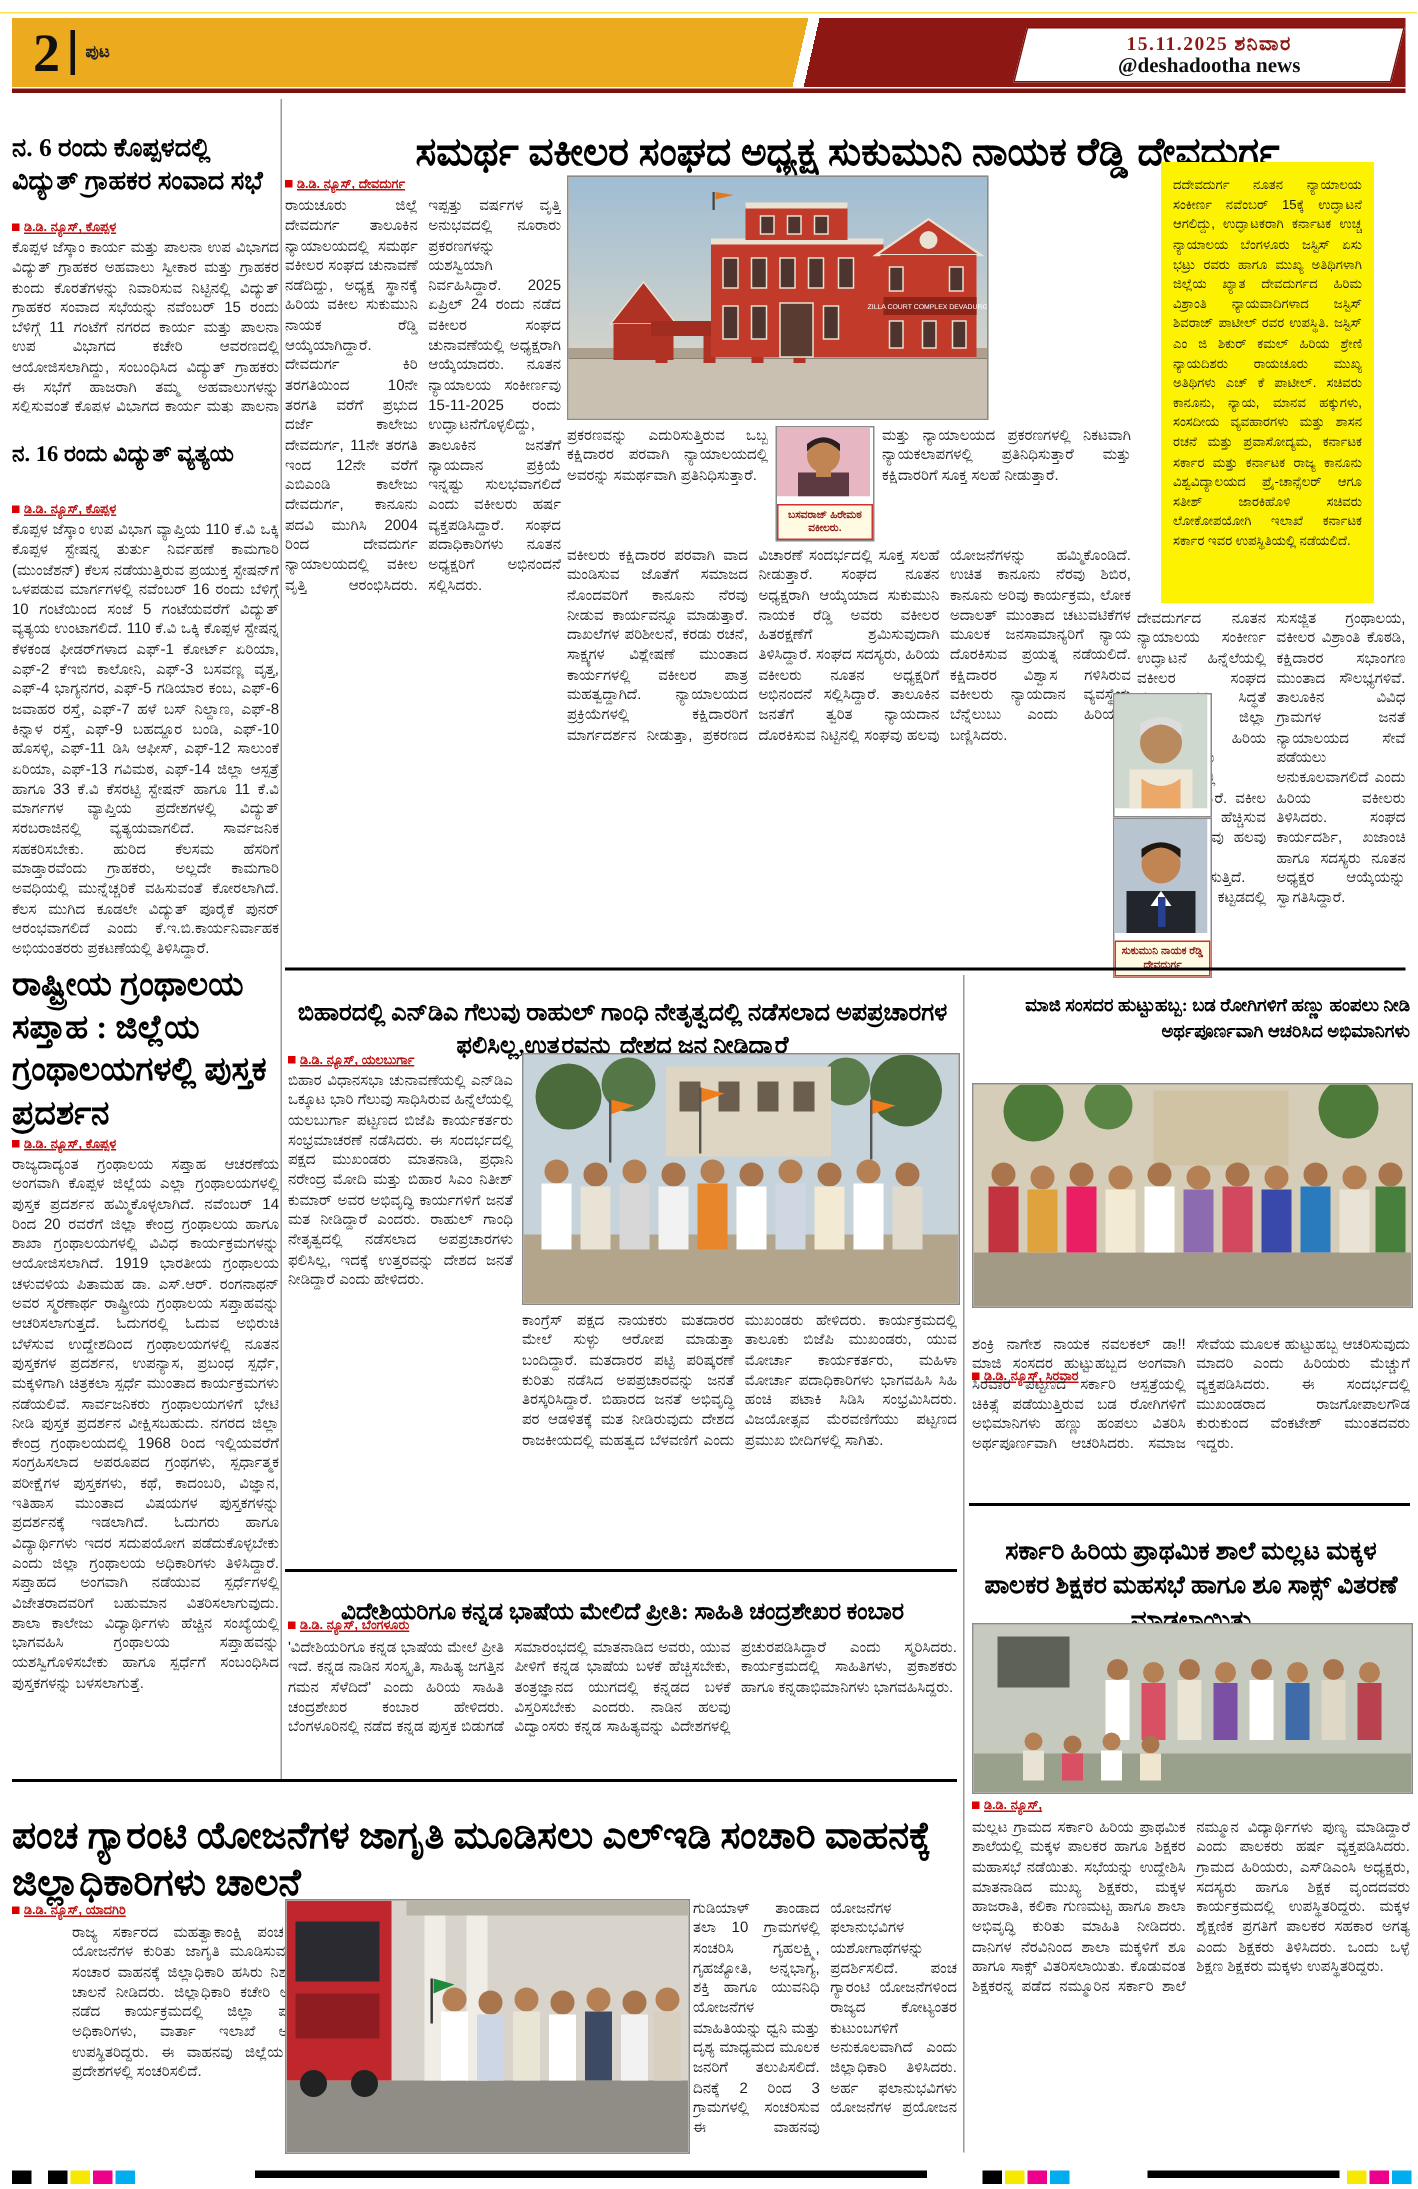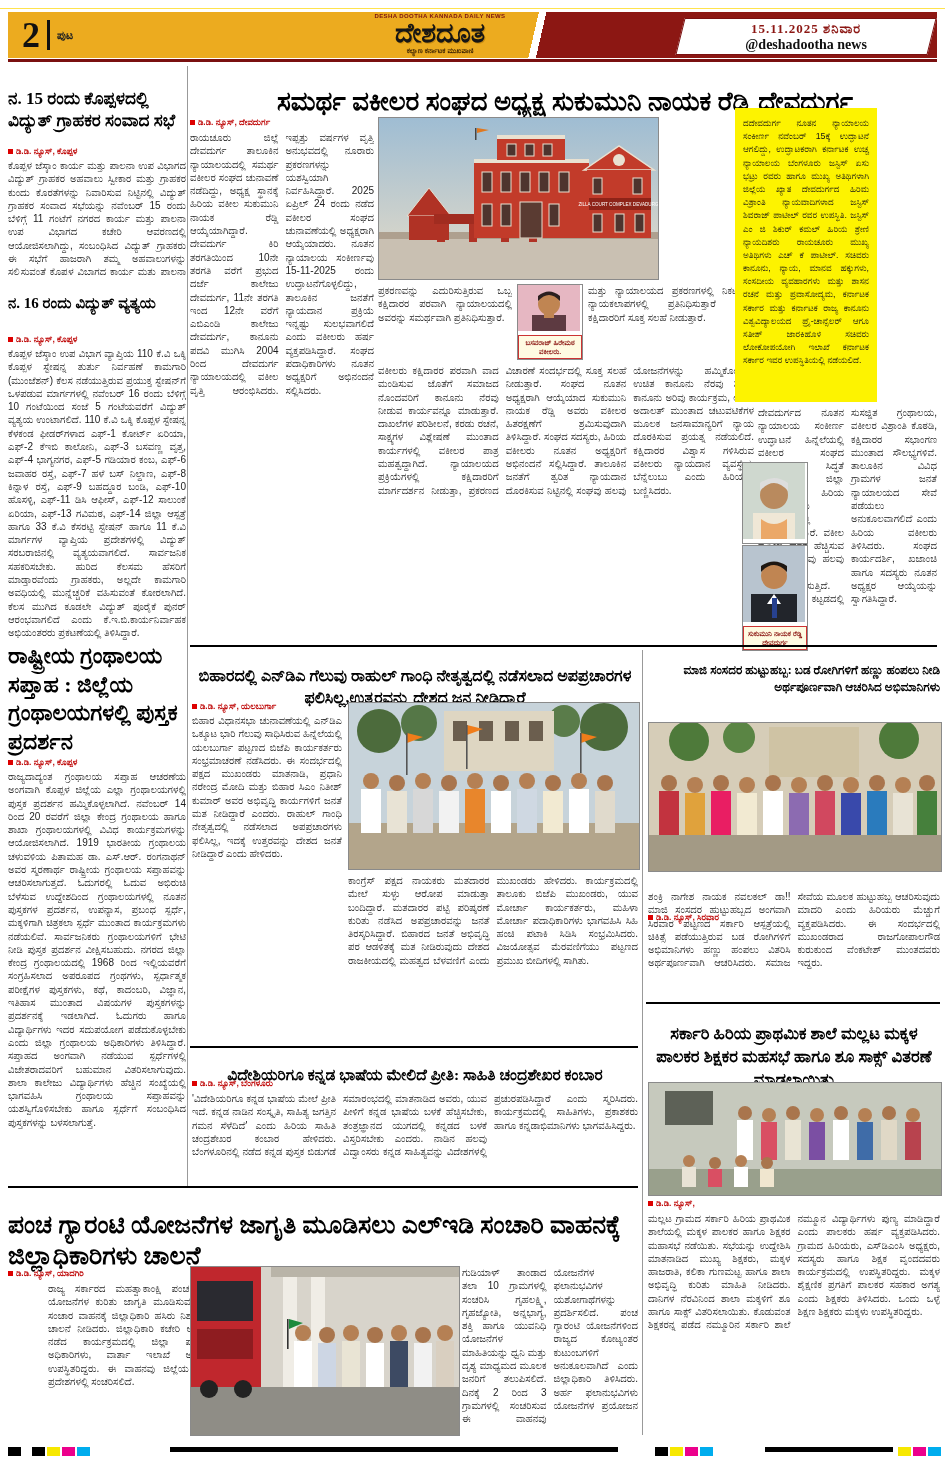--- a/index.html
+++ b/index.html
@@ -18,30 +18,30 @@
   .mh-logo{font-family:"Liberation Serif",serif;font-size:27px;font-weight:700;color:#151515;line-height:28px;text-shadow:1px 1px 0 #c98c10;}
   .mh-tag{font-size:7px;font-weight:700;color:#3d2300;}
   .mh-datebox{position:absolute;right:5px;top:6px;width:250px;height:35px;background:#fff;border:1px solid #7a1010;transform:skewX(-14deg);}
   .mh-datein{transform:skewX(14deg);text-align:center;padding-top:2px;}
   .mh-date{font-family:"Liberation Serif",serif;font-size:13px;font-weight:700;color:#8c1713;letter-spacing:1px;}
   .mh-handle{font-family:"Liberation Serif",serif;font-size:14px;font-weight:700;color:#101010;}
   .top-rule{left:8px;top:59px;width:929px;height:3px;background:#7a1010;}
   .top-yellow{left:0;top:8px;width:945px;height:1px;background:#ffe34d;}
   
   .headline{font-family:"Liberation Serif",serif;font-weight:700;color:#000;}
-  .byline{font-size:8.5px;font-weight:700;color:#c00d0d;display:flex;align-items:center;gap:3px;}
+  .byline{font-size:8.5px;font-weight:700;color:#c00d0d;display:flex;align-items:center;gap:3px;text-decoration:underline;}
   .bullet{display:inline-block;width:5px;height:5px;background:#d00;flex:0 0 auto;}
   .art-body{font-size:10px;line-height:1.33;text-align:justify;color:#1b1b1b;overflow:hidden;}
   .cols2{column-count:2;column-gap:7px;}
   .cols3{column-count:3;column-gap:7px;}
   .photo{border:1px solid #8a8a8a;background:#dcd6c8;overflow:hidden;}
   .vline{background:#999;width:1px;}
   .hrule{background:#000;height:2px;}
   
-  #yellowbox{left:735px;top:108px;width:142px;height:294px;background:#fdf300;padding:9px 8px;box-sizing:border-box;
+  #yellowbox{left:774px;top:108px;width:142px;height:294px;background:#fdf300;padding:9px 8px;box-sizing:border-box;
     font-size:8.8px;line-height:1.5;font-weight:500;text-align:justify;color:#141414;overflow:hidden;}
   .pcap{background:#fffbe2;border:1px solid #c33;color:#8c1713;font-weight:700;font-size:7px;text-align:center;line-height:1.3;padding:2px 1px;}
   .pcard{background:#fff;border:1px solid #8a8a8a;}
   
   .regsq{width:13px;height:9px;display:inline-block;}
   .regbar{position:absolute;height:5px;background:#000;top:3px;}
   #regrow{left:0;top:1444px;width:945px;height:12px;}
 </style>
 </head>
 <body>
@@ -49,39 +49,34 @@
 <div id="page">
 
   <div class="abs top-yellow"></div>
 
   <div class="abs" id="masthead">
     <div class="mh-left">
       <span class="mh-num">2</span>
       <span class="mh-sep"></span>
       <span class="mh-plabel">ಪುಟ</span>
     </div>
-    <div class="mh-center">
-      <div class="mh-en">DESHA DOOTHA KANNADA DAILY NEWS</div>
-      <div class="mh-logo">ದೇಶದೂತ</div>
-      <div class="mh-tag">ಕಲ್ಯಾಣ ಕರ್ನಾಟಕ ಮುಖವಾಣಿ</div>
-    </div>
     <div class="mh-datebox">
       <div class="mh-datein">
         <div class="mh-date">15.11.2025 ಶನಿವಾರ</div>
         <div class="mh-handle">@deshadootha news</div>
       </div>
     </div>
   </div>
   <div class="abs top-rule"></div>
 
   <div class="abs vline" style="left:187px;top:66px;height:1120px;"></div>
   <div class="abs vline" style="left:642px;top:650px;height:785px;"></div>
 
   <section>
-    <h2 class="abs headline" style="left:8px;top:74px;width:178px;font-size:17px;line-height:1.28;">ನ. 15 ರಂದು ಕೊಪ್ಪಳದಲ್ಲಿ ವಿದ್ಯುತ್ ಗ್ರಾಹಕರ ಸಂವಾದ ಸಭೆ</h2>
+    <h2 class="abs headline" style="left:8px;top:74px;width:178px;font-size:17px;line-height:1.28;">ನ. 6 ರಂದು ಕೊಪ್ಪಳದಲ್ಲಿ ವಿದ್ಯುತ್ ಗ್ರಾಹಕರ ಸಂವಾದ ಸಭೆ</h2>
     <div class="abs byline" style="left:8px;top:146px;">
         <span class="bullet"></span>
         <span>ಡಿ.ಡಿ. ನ್ಯೂಸ್, ಕೊಪ್ಪಳ</span>
       </div>
     <div class="abs art-body" style="left:8px;top:159px;width:178px;height:116px;">ಕೊಪ್ಪಳ ಜೆಸ್ಕಾಂ ಕಾರ್ಯ ಮತ್ತು ಪಾಲನಾ ಉಪ ವಿಭಾಗದ ವಿದ್ಯುತ್ ಗ್ರಾಹಕರ ಅಹವಾಲು ಸ್ವೀಕಾರ ಮತ್ತು ಗ್ರಾಹಕರ ಕುಂದು ಕೊರತೆಗಳನ್ನು ನಿವಾರಿಸುವ ನಿಟ್ಟಿನಲ್ಲಿ ವಿದ್ಯುತ್ ಗ್ರಾಹಕರ ಸಂವಾದ ಸಭೆಯನ್ನು ನವೆಂಬರ್ 15 ರಂದು ಬೆಳಿಗ್ಗೆ 11 ಗಂಟೆಗೆ ನಗರದ ಕಾರ್ಯ ಮತ್ತು ಪಾಲನಾ ಉಪ ವಿಭಾಗದ ಕಚೇರಿ ಆವರಣದಲ್ಲಿ ಆಯೋಜಿಸಲಾಗಿದ್ದು, ಸಂಬಂಧಿಸಿದ ವಿದ್ಯುತ್ ಗ್ರಾಹಕರು ಈ ಸಭೆಗೆ ಹಾಜರಾಗಿ ತಮ್ಮ ಅಹವಾಲುಗಳನ್ನು ಸಲ್ಲಿಸುವಂತೆ ಕೊಪ್ಪಳ ವಿಭಾಗದ ಕಾರ್ಯ ಮತ್ತು ಪಾಲನಾ ಕಾರ್ಯನಿರ್ವಾಹಕ ಅಭಿಯಂತರರು ಪ್ರಕಟಣೆಯಲ್ಲಿ ತಿಳಿಸಿದ್ದಾರೆ.</div>
   </section>
 
   <section>
     <h2 class="abs headline" style="left:8px;top:282px;width:178px;font-size:15px;line-height:1.3;">ನ. 16 ರಂದು ವಿದ್ಯುತ್ ವ್ಯತ್ಯಯ</h2>
     <div class="abs byline" style="left:8px;top:334px;">

